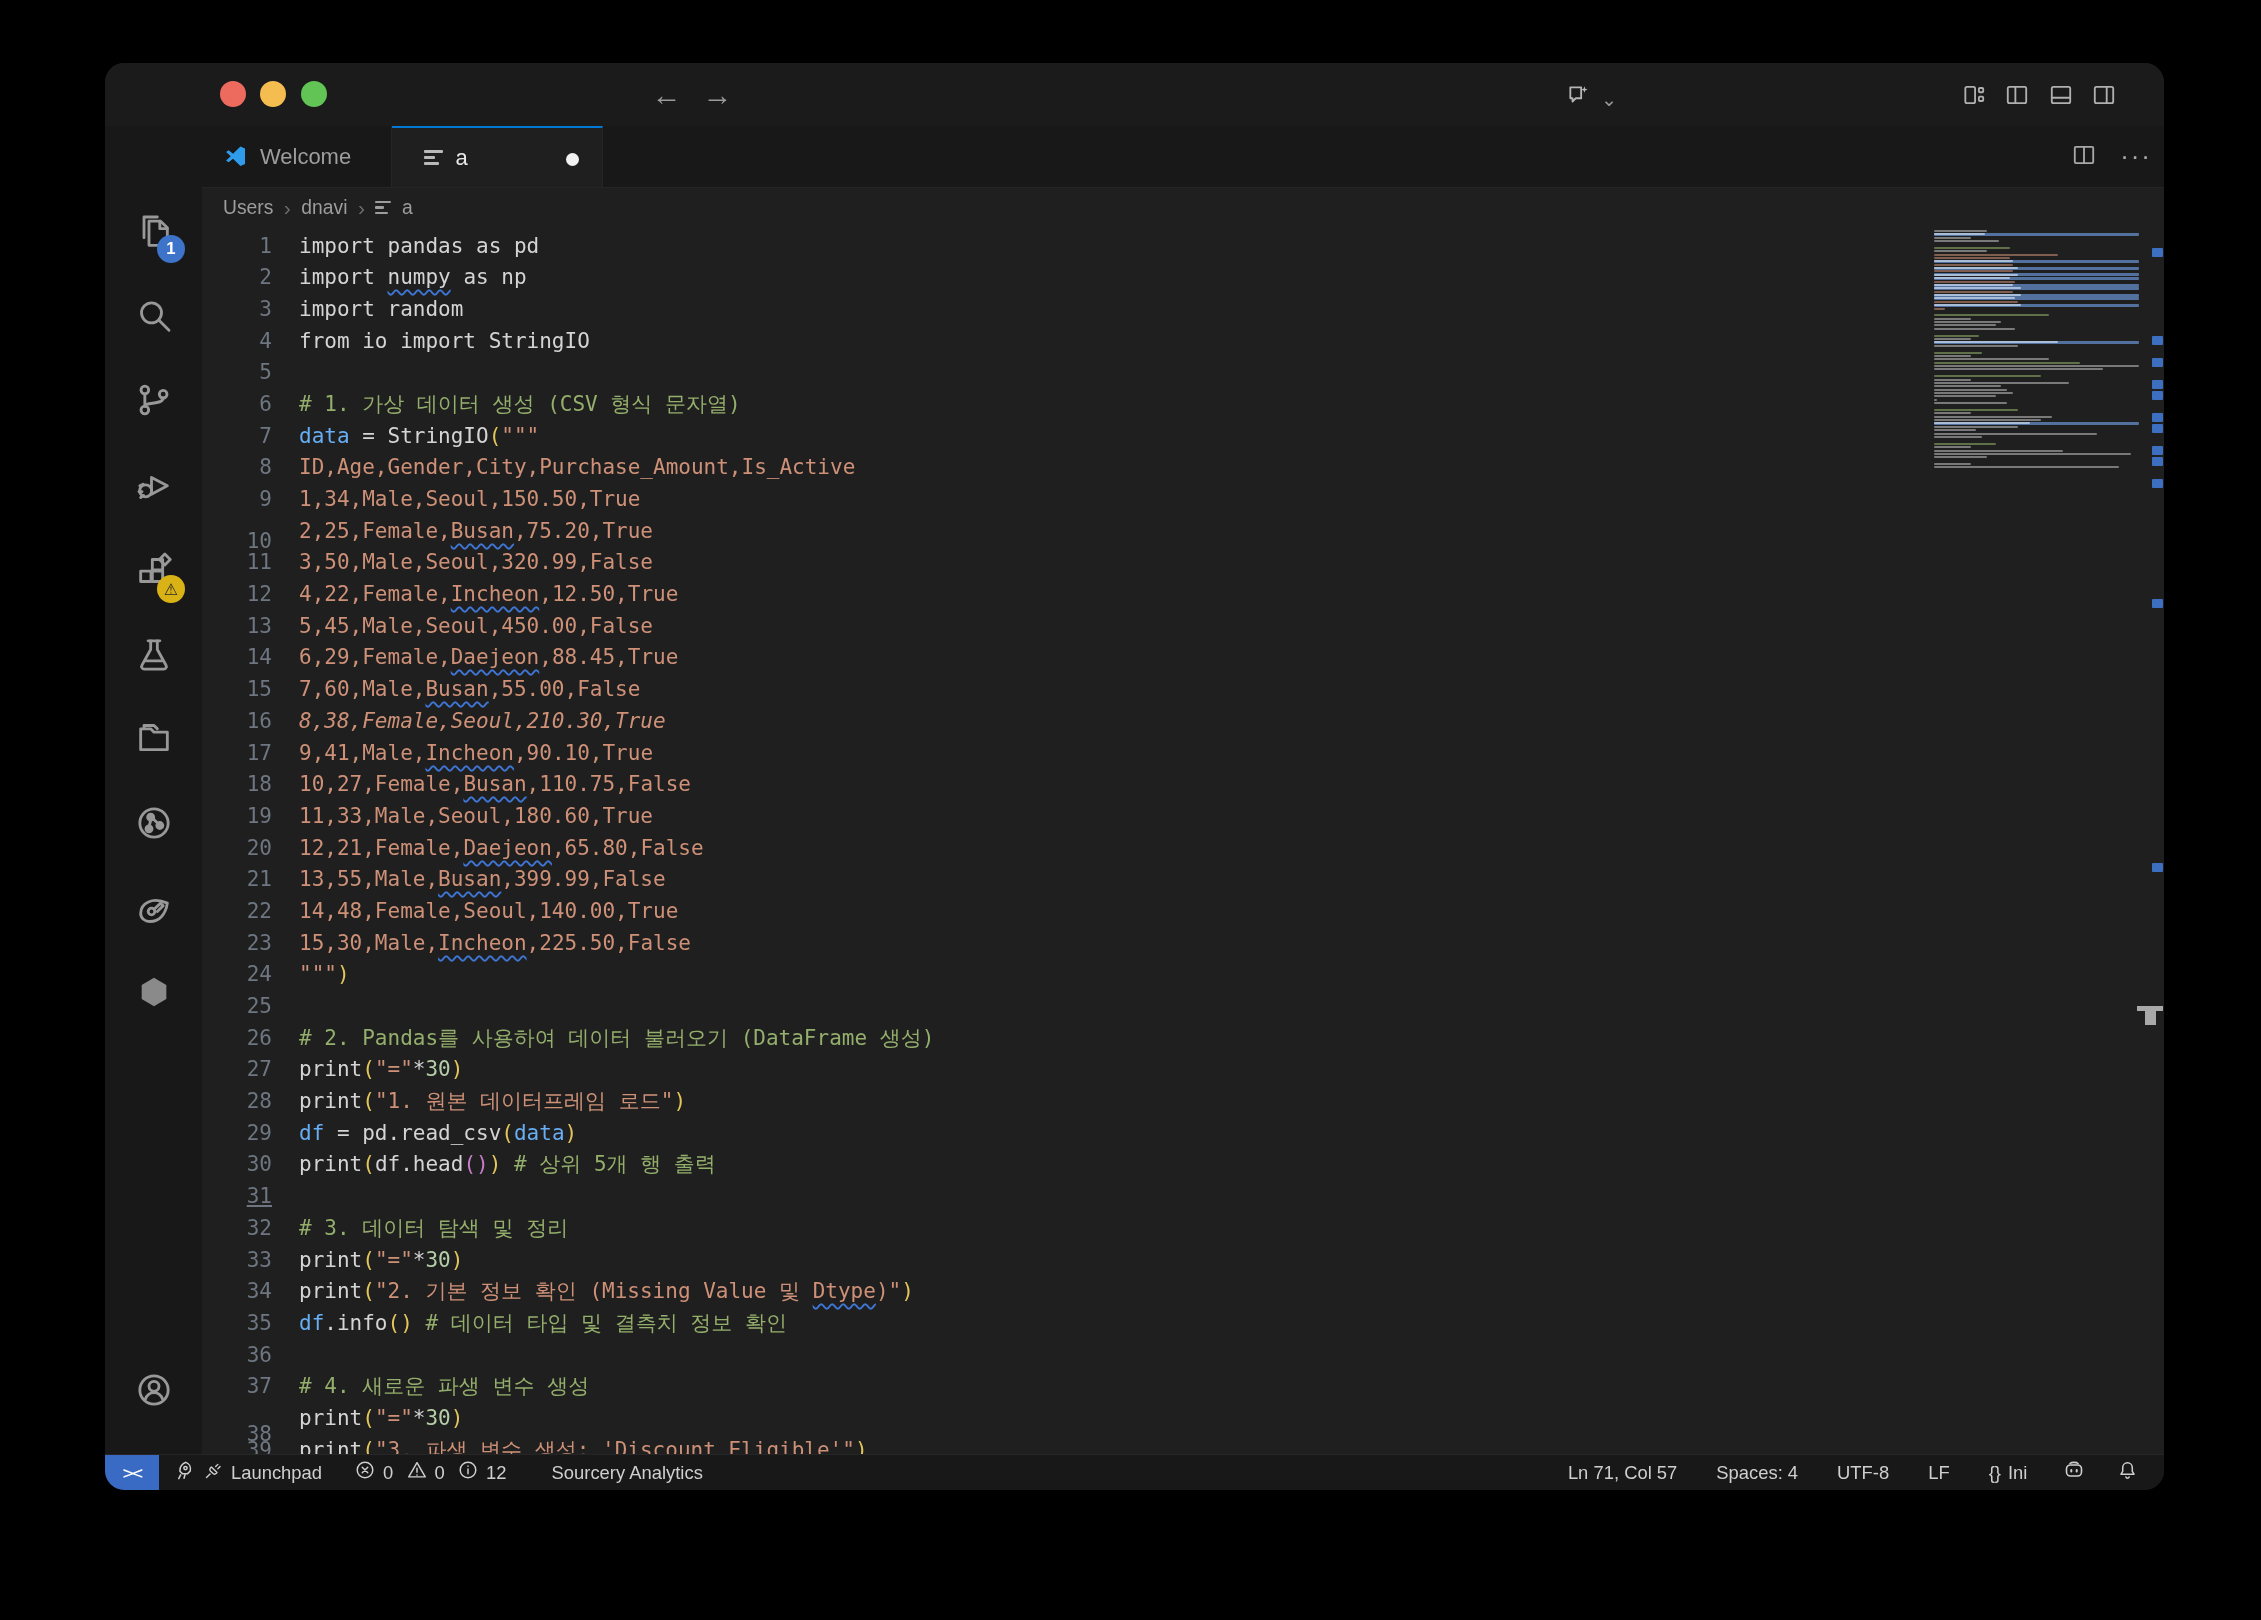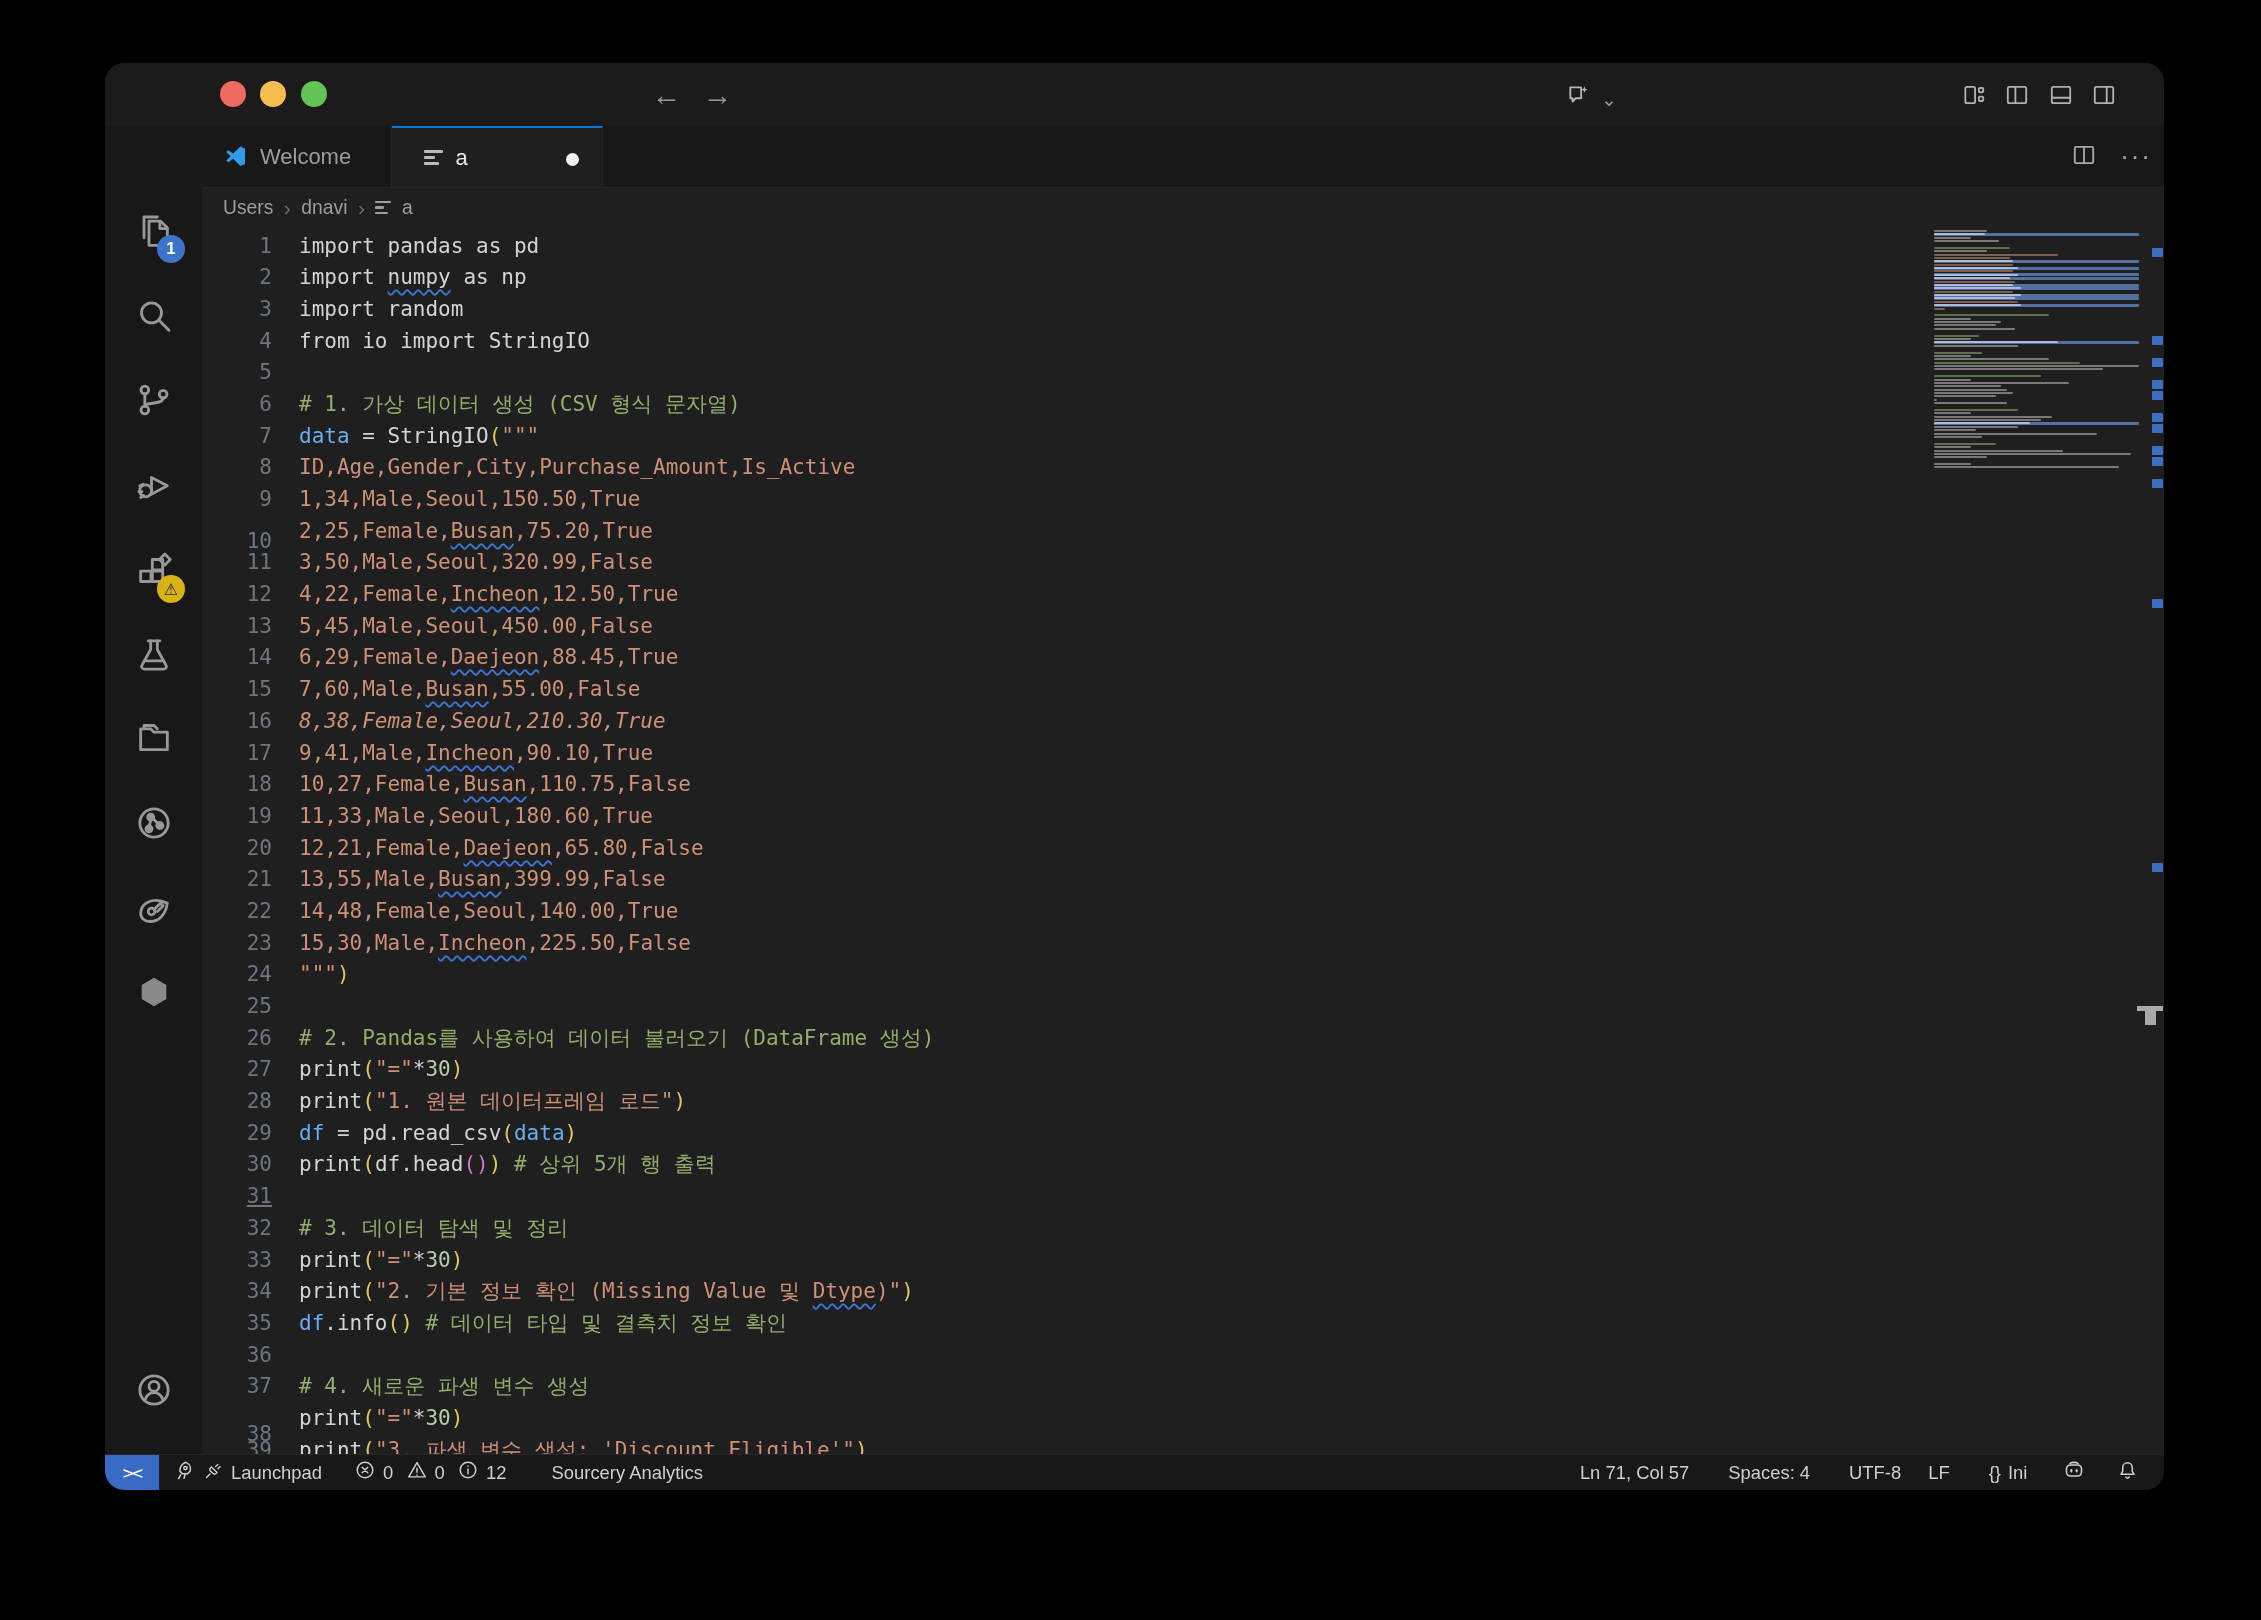--- a/index.html
+++ b/index.html
@@ -458,21 +458,21 @@
     <div class="spacer"></div>
     <div class="sitem">
         <span>Ln 71, Col 57</span>
       </div>
     <div class="sitem" style="margin-left:39px;">
         <span>Spaces: 4</span>
       </div>
     <div class="sitem" style="margin-left:39px;">
         <span>UTF-8</span>
       </div>
-    <div class="sitem" style="margin-left:27px;justify-content:flex-end;">
+    <div class="sitem" style="margin-left:39px;justify-content:flex-end;">
         <span>LF</span>
       </div>
     <div class="sitem" style="margin-left:39px;">
       <span>{}</span>
       <span>Ini</span>
     </div>
     <div class="sitem" style="margin-left:35px;">
       <span class="sic"><svg width="24" height="24" viewBox="0 0 24 24">
             <rect x="4.5" y="7" width="15" height="11" rx="4"></rect>
             <path d="M8 5.5c1.5-1.5 6.5-1.5 8 0"></path>

